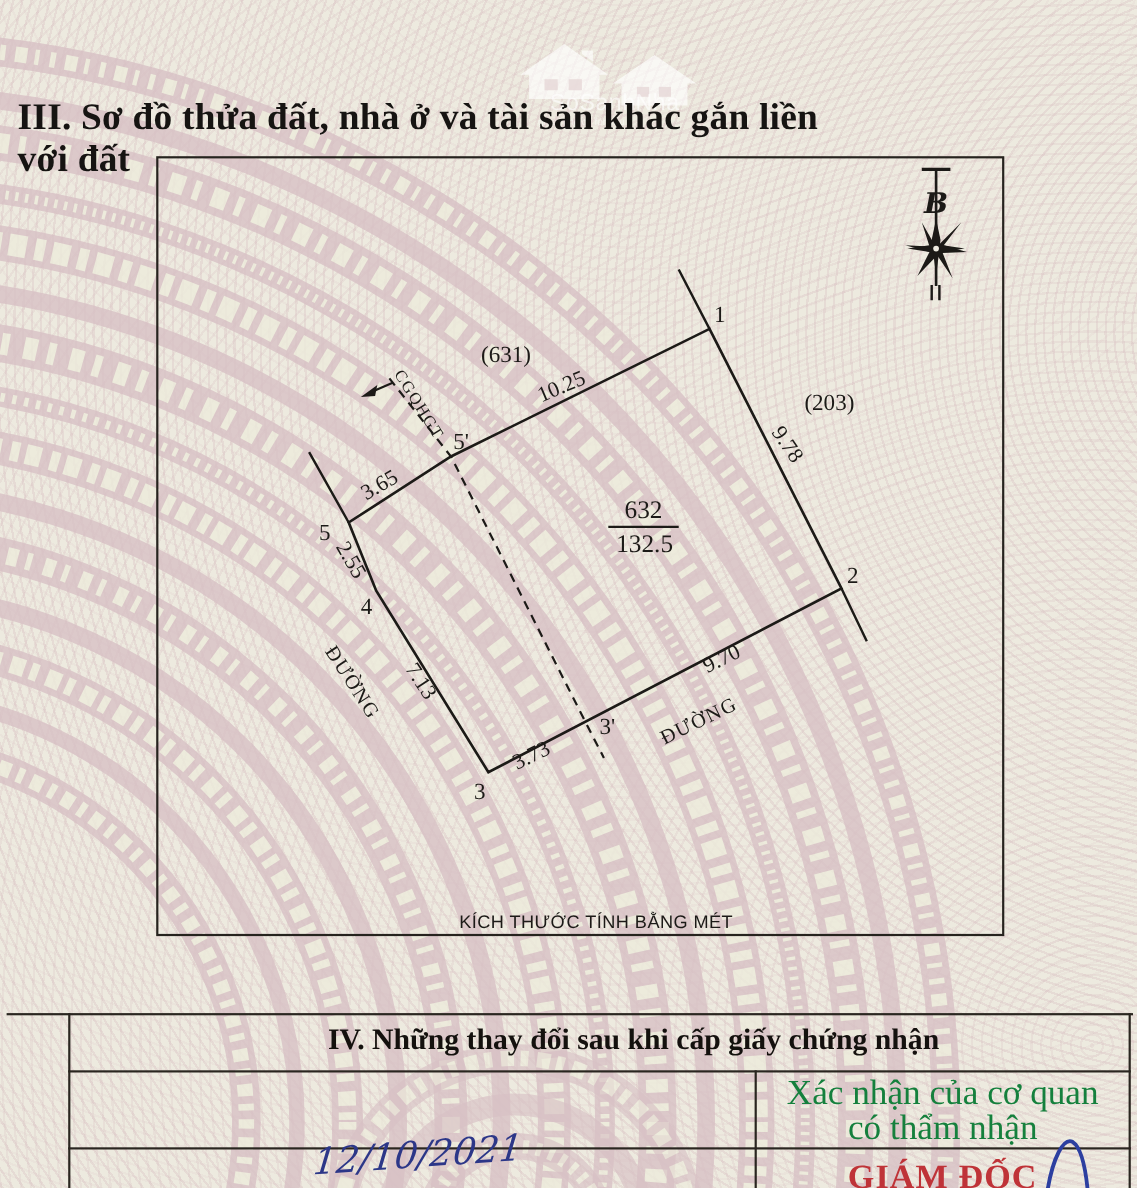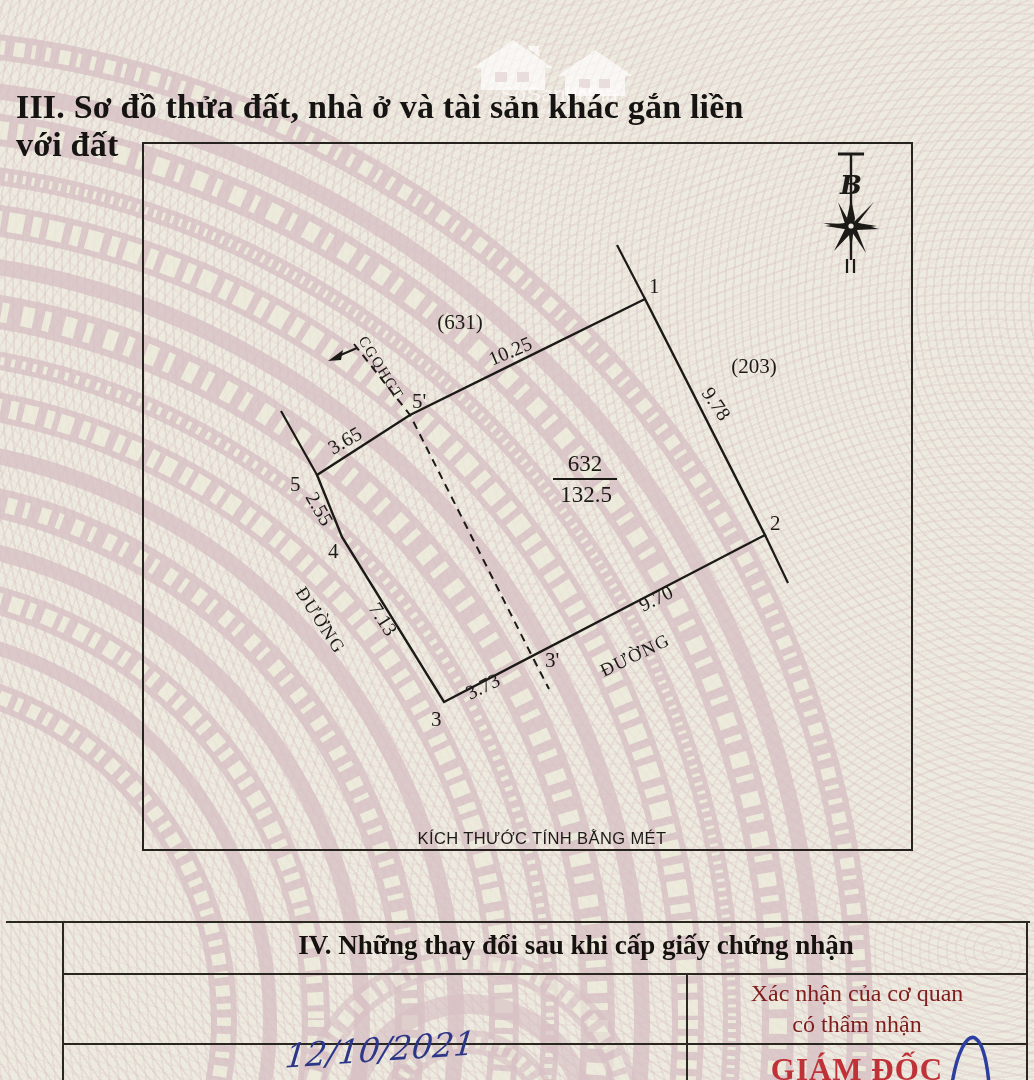--- a/index.html
+++ b/index.html
@@ -38,21 +38,21 @@
   text.parcel{font-size:23px;}
   text.note{font-family:"Liberation Sans",sans-serif;font-size:16.5px;letter-spacing:.4px;}
   text.north{font-size:26px;font-style:italic;font-weight:bold;font-family:"DejaVu Serif",serif;}
   
   .t-line{position:absolute;background:#2a2620;z-index:3;}
   .iv-title{position:absolute;left:62px;top:930px;width:1028px;text-align:center;z-index:3;
     font-size:27px;font-weight:bold;color:#14110e;}
   .col1-header{position:absolute;left:80px;top:996px;width:590px;text-align:center;z-index:3;
     font-size:25px;color:#1a1713;}
   .col2-header{position:absolute;left:694px;top:978px;width:326px;text-align:center;z-index:3;
-    font-size:24px;color:#7f1d1d;line-height:31px;}
+    font-size:32px;color:#15803d;line-height:31px;}
   .hand-date{position:absolute;left:250px;top:1030px;width:260px;text-align:center;z-index:4;
     font-family:"DejaVu Serif",serif;font-style:italic;font-size:33px;color:#2c3788;
     transform:rotate(-4deg) skewX(-10deg);}
   .sig-title{position:absolute;left:694px;top:1052px;width:326px;text-align:center;z-index:3;
     font-size:31px;font-weight:bold;color:#bf3338;letter-spacing:1px;}
   .pen-stroke{position:absolute;left:938px;top:1024px;z-index:4;}
 </style>
 </head>
 <body>
 

